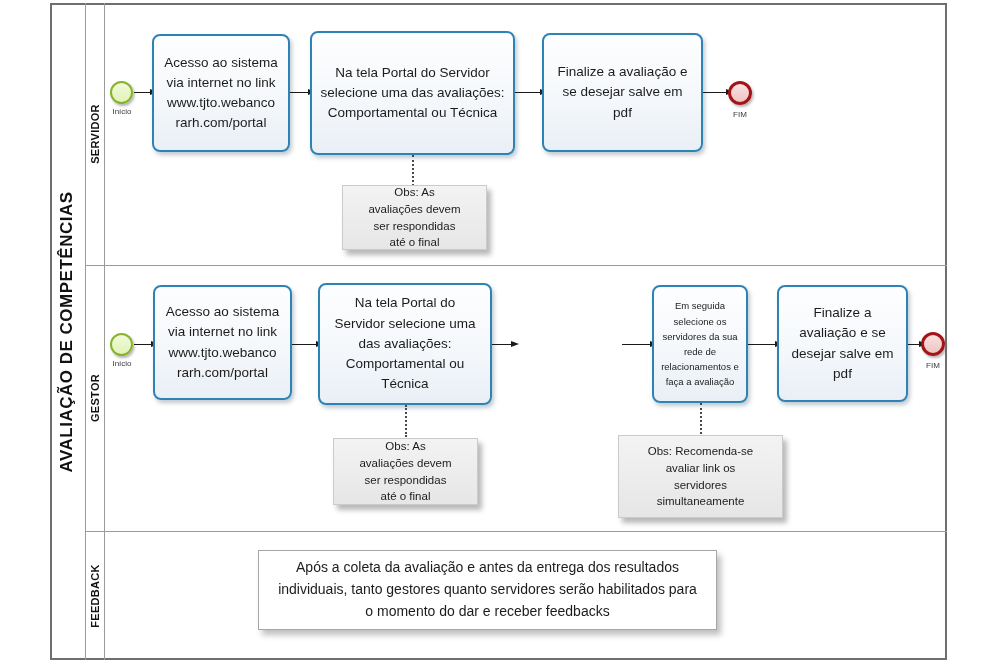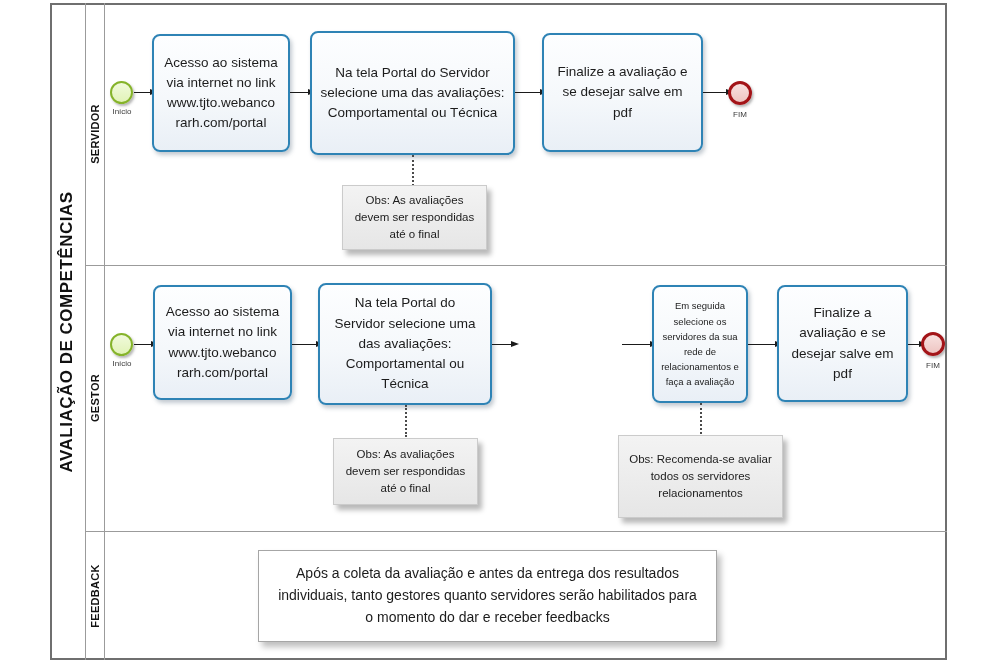--- a/index.html
+++ b/index.html
@@ -24,21 +24,21 @@
         background:linear-gradient(to bottom,#f8e1e0 0%,#eec5c2 100%);}
   .event-label{position:absolute;transform:translateX(-50%);font-size:8px;color:#3a3a3a;white-space:nowrap;text-align:center;}
   .arrow{position:absolute;height:1px;background:#1a1a1a;}
   .arrow::after{content:"";position:absolute;right:-7px;top:-3px;width:0;height:0;
         border-left:8px solid #1a1a1a;border-top:3.5px solid transparent;border-bottom:3.5px solid transparent;}
   .dotted{position:absolute;width:0;border-left:2px dotted #4a4a4a;}
   .note{position:absolute;box-sizing:border-box;border:1px solid #cbcbcb;
         background:linear-gradient(to bottom,#f3f3f3 0%,#e6e6e6 100%);
         box-shadow:4px 5px 5px rgba(0,0,0,.28);
         display:flex;align-items:center;justify-content:center;text-align:center;
-        padding:4px 6px;font-size:11.5px;line-height:1.45;color:#1c1c1c;}
+        padding:4px 24px;font-size:11.5px;line-height:1.45;color:#1c1c1c;}
   .fbbox{position:absolute;box-sizing:border-box;border:1px solid #a6a6a6;background:#fff;
         box-shadow:4px 5px 6px rgba(0,0,0,.25);
         display:flex;align-items:center;justify-content:center;text-align:center;
         padding:6px 14px;font-size:14px;line-height:1.55;color:#1c1c1c;}
 </style>
 </head>
 <body>
 
 <div id="canvas">
 
@@ -109,20 +109,20 @@
   <div class="event end" style="left:921px;top:332px"></div>
   <div class="event-label" style="left:933px;top:361px">FIM</div>
 
   <div class="dotted" style="left:405px;top:405px;height:32px"></div>
   <div class="note" style="left:333px;top:438px;width:145px;height:67px">
     <span>Obs: As avaliações devem ser respondidas até o final</span>
   </div>
 
   <div class="dotted" style="left:700px;top:403px;height:31px"></div>
   <div class="note" style="left:618px;top:435px;width:165px;height:83px">
-    <span>Obs: Recomenda-se avaliar todos os servidores relacionamentos</span>
+    <span>Obs: Recomenda-se avaliar link os servidores simultaneamente</span>
   </div>
 
-  <div class="fbbox" style="left:258px;top:550px;width:459px;height:92px">
+  <div class="fbbox" style="left:258px;top:550px;width:459px;height:80px">
     <span>Após a coleta da avaliação e antes da entrega dos resultados individuais, tanto gestores quanto servidores serão habilitados para o momento do dar e receber feedbacks</span>
   </div>
 
 </div>
 
 </body></html>

